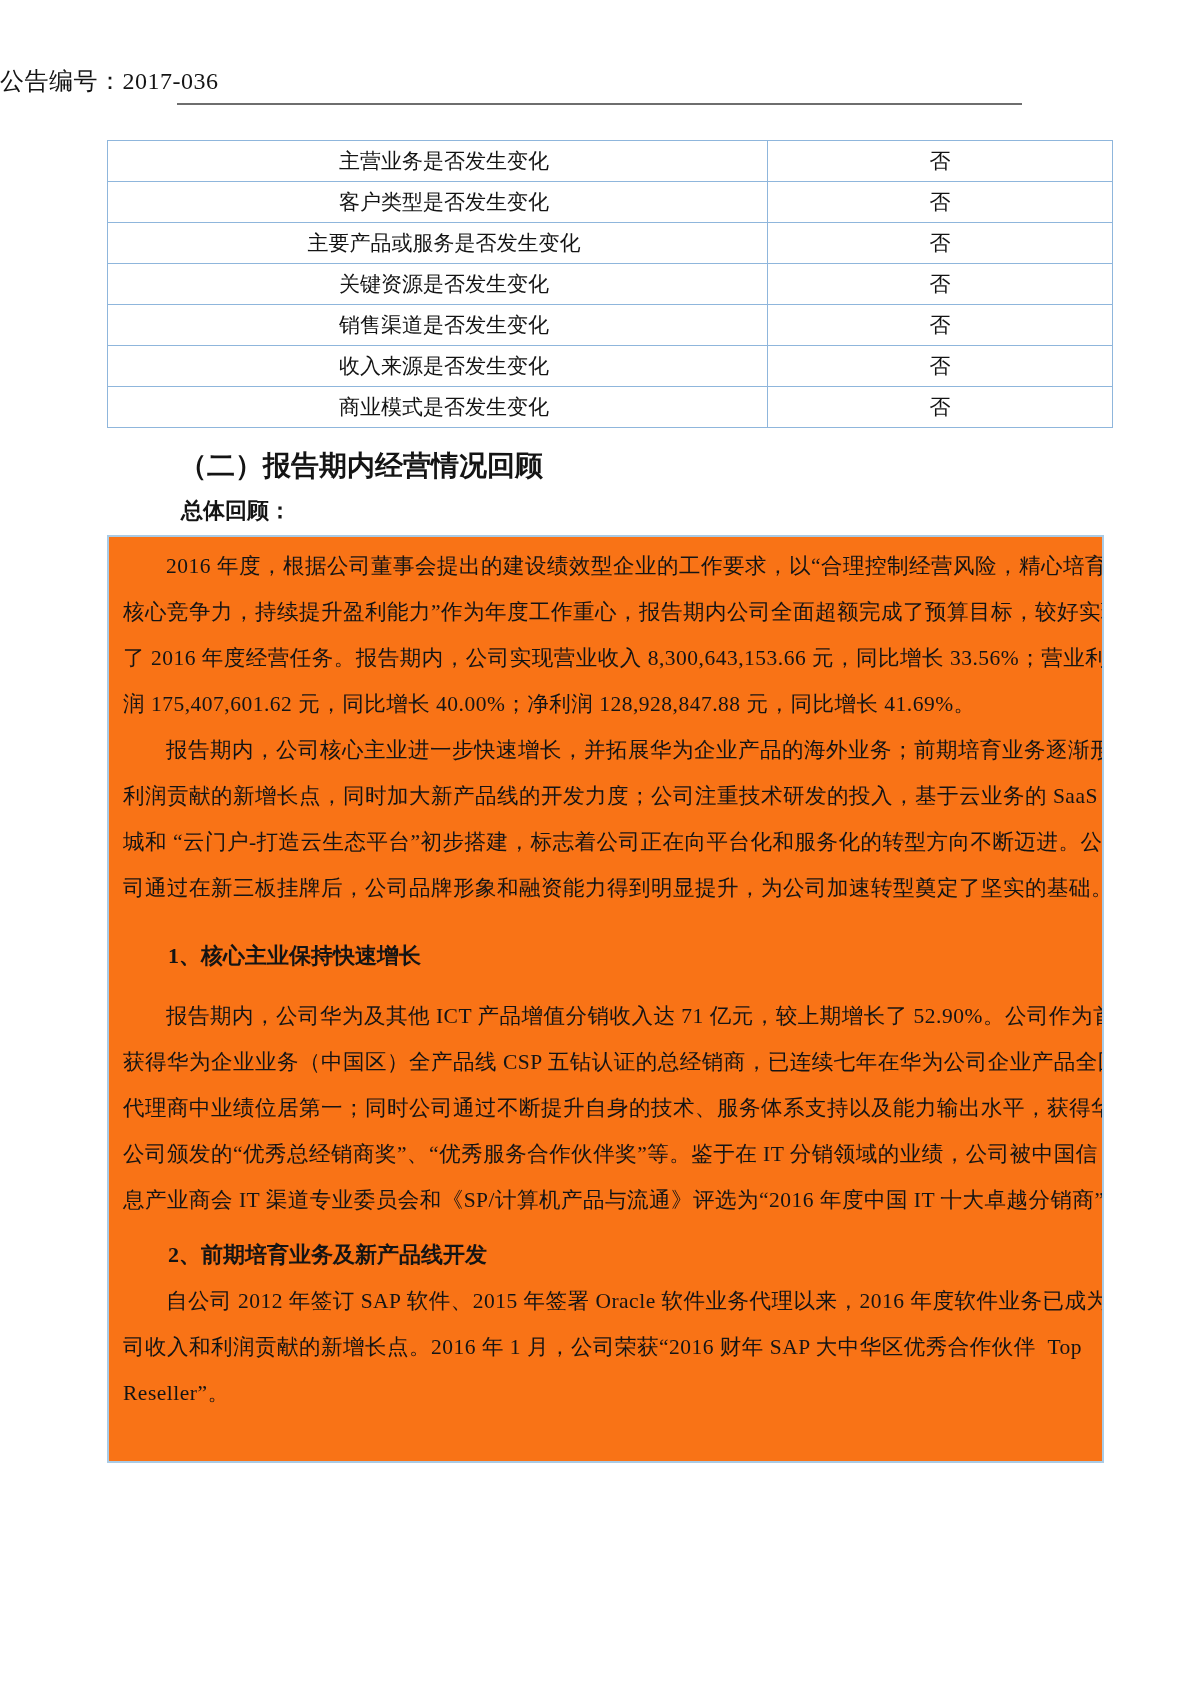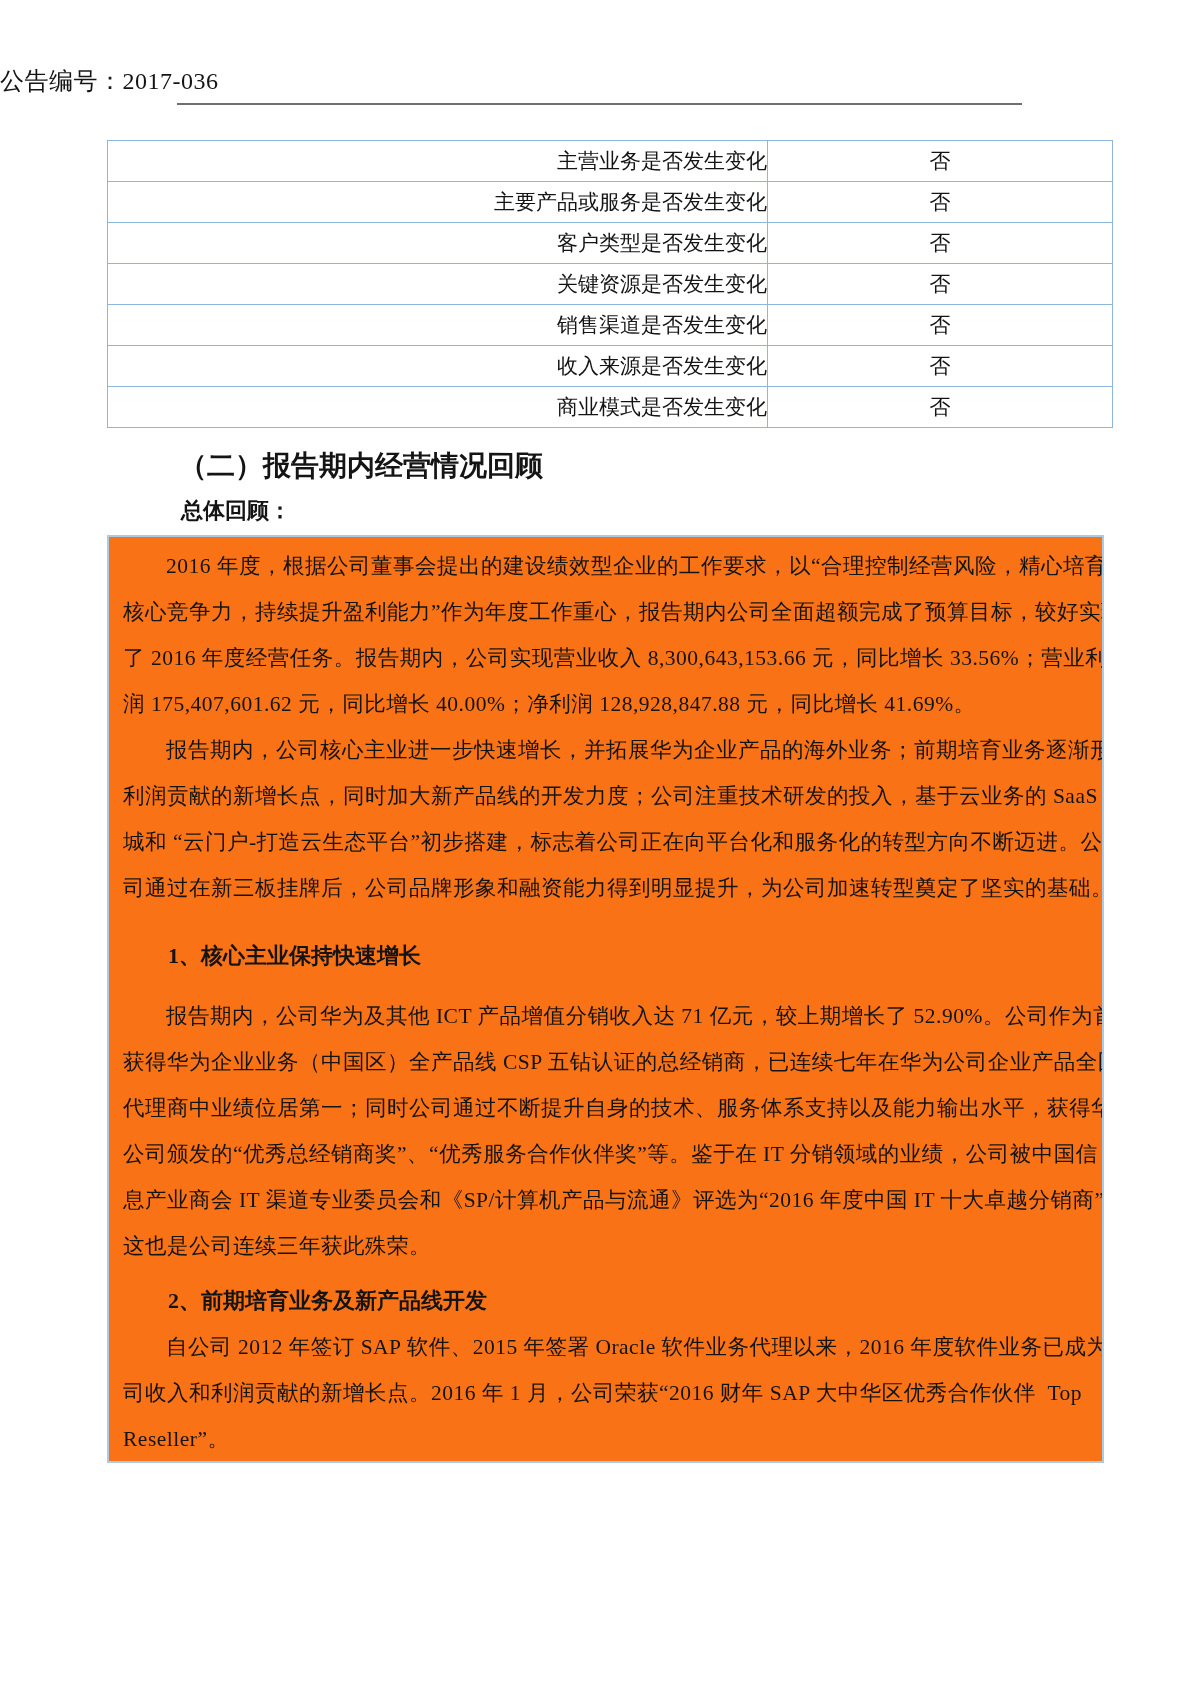--- a/index.html
+++ b/index.html
@@ -31,21 +31,21 @@
   .change-table{
     position:absolute;top:140px;left:107px;width:990px;
     border-collapse:collapse;table-layout:fixed;
     background:#ffffff;
   }
   .change-table td{
     border:1px solid var(--table_border);
     height:40px;font-size:21px;line-height:24px;
     padding:0;vertical-align:middle;
   }
-  .change-table td.c-label{width:646px;padding-left:13px;text-align:right;margin-top:7px;}
+  .change-table td.c-label{width:646px;padding-left:13px;text-align:center;margin-top:7px;}
   .change-table td.c-value{width:344px;text-align:center;}
 
   
   .section-heading{
     position:absolute;top:447px;left:179px;
     font-size:28px;font-weight:bold;white-space:pre;
   }
   .sub-heading{
     position:absolute;top:496px;left:181px;
     font-size:22px;font-weight:bold;white-space:pre;
@@ -81,25 +81,25 @@
   <div class="announcement">公告编号：2017-036</div>
   <div class="header-rule"></div>
 
   <table class="change-table">
     <tbody>
       <tr>
         <td class="c-label">主营业务是否发生变化</td>
         <td class="c-value">否</td>
       </tr>
       <tr>
-        <td class="c-label">主要产品或服务是否发生变化</td>
+        <td class="c-label">客户类型是否发生变化</td>
         <td class="c-value">否</td>
       </tr>
       <tr>
-        <td class="c-label">客户类型是否发生变化</td>
+        <td class="c-label">主要产品或服务是否发生变化</td>
         <td class="c-value">否</td>
       </tr>
       <tr>
         <td class="c-label">关键资源是否发生变化</td>
         <td class="c-value">否</td>
       </tr>
       <tr>
         <td class="c-label">销售渠道是否发生变化</td>
         <td class="c-value">否</td>
       </tr>
@@ -134,21 +134,20 @@
     </div>
 
     <div class="box-heading b-h1">1、核心主业保持快速增长</div>
 
     <div class="para">
       <div class="line">报告期内，公司华为及其他 ICT 产品增值分销收入达 71 亿元，较上期增长了 52.90%。公司作为首家</div>
       <div class="line">获得华为企业业务（中国区）全产品线 CSP 五钻认证的总经销商，已连续七年在华为公司企业产品全国总</div>
       <div class="line">代理商中业绩位居第一；同时公司通过不断提升自身的技术、服务体系支持以及能力输出水平，获得华为</div>
       <div class="line">公司颁发的“优秀总经销商奖”、“优秀服务合作伙伴奖”等。鉴于在 IT 分销领域的业绩，公司被中国信</div>
       <div class="line">息产业商会 IT 渠道专业委员会和《SP/计算机产品与流通》评选为“2016 年度中国 IT 十大卓越分销商”，</div>
-      <div class="line">这也是公司连续三年获此殊荣。</div>
     </div>
 
     <div class="box-heading b-h2">2、前期培育业务及新产品线开发</div>
 
     <div class="para">
       <div class="line">自公司 2012 年签订 SAP 软件、2015 年签署 Oracle 软件业务代理以来，2016 年度软件业务已成为公</div>
       <div class="line">司收入和利润贡献的新增长点。2016 年 1 月，公司荣获“2016 财年 SAP 大中华区优秀合作伙伴  Top</div>
       <div class="line">Reseller”。</div>
     </div>
 

